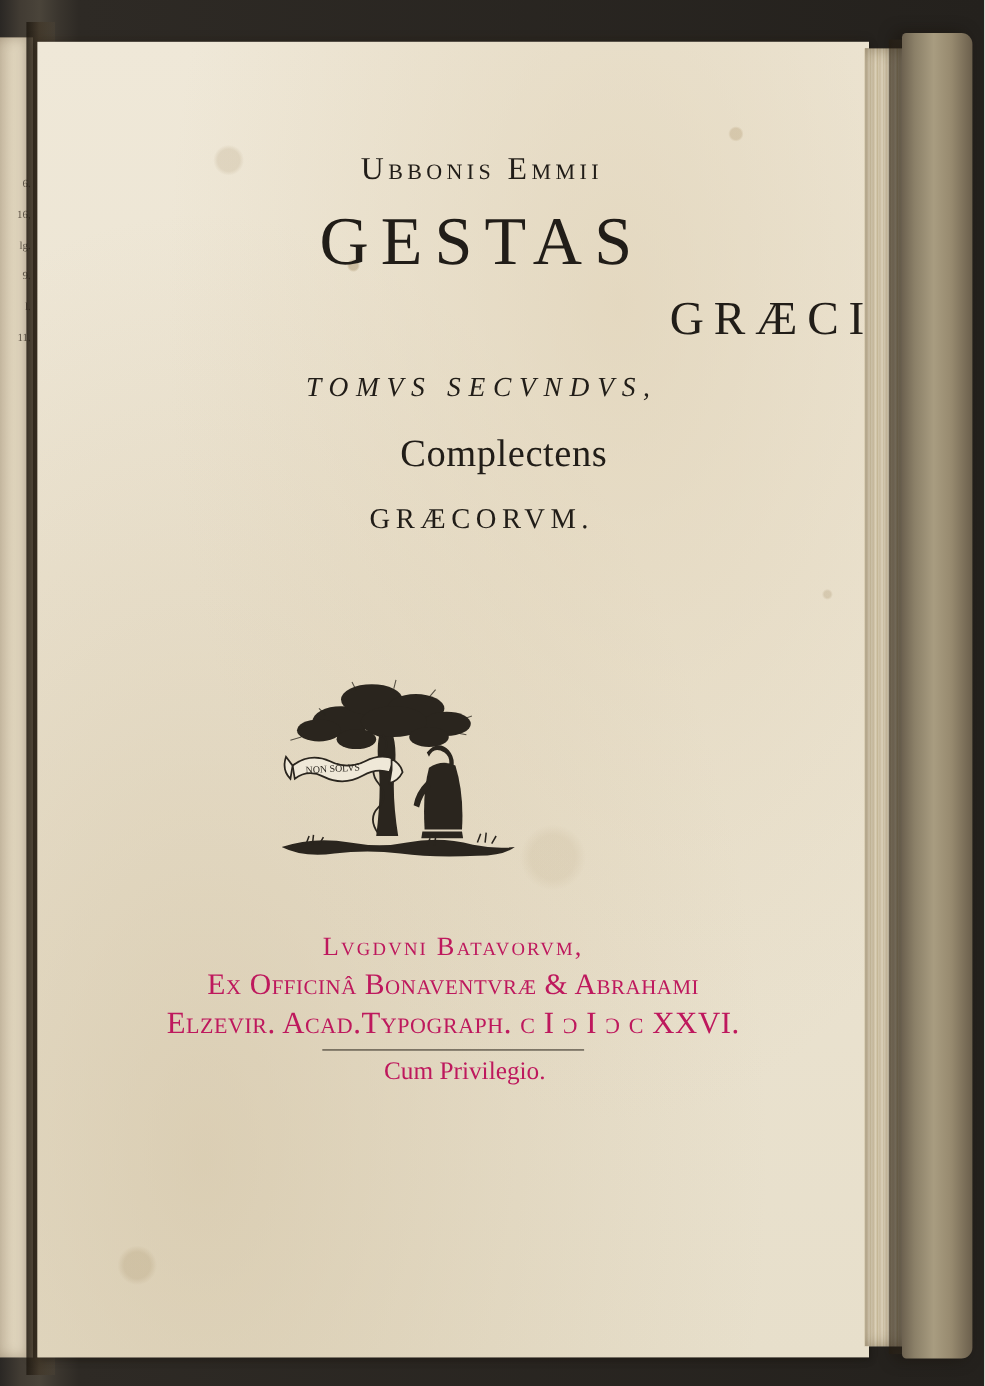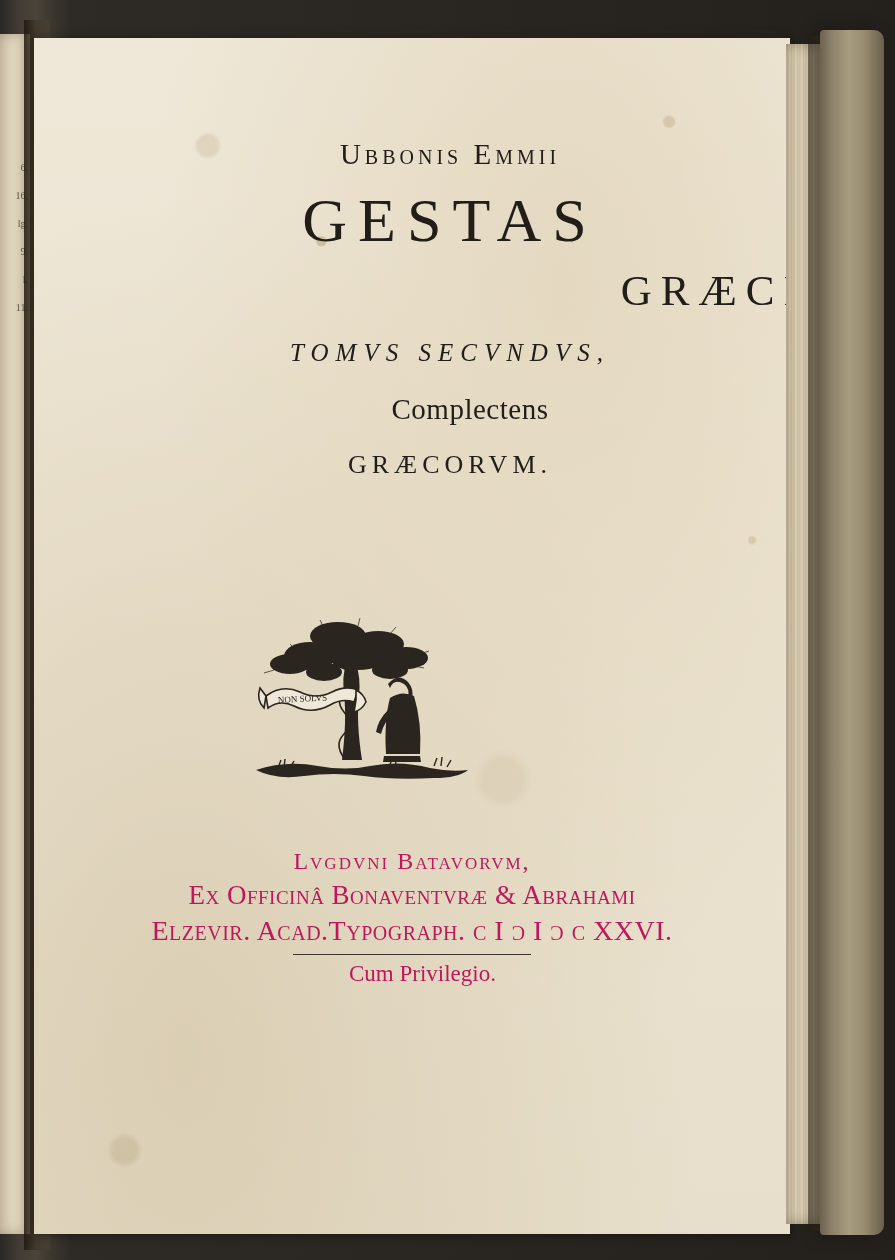--- a/index.html
+++ b/index.html
@@ -102,21 +102,20 @@
     background: linear-gradient(90deg, rgba(40,30,18,0.55), rgba(120,105,80,0.25));
   }
 
   
   .title-block {
     position: absolute;
     left: 34px; top: 38px;
     width: 808px;
     text-align: center;
     color: #211d18;
-    padding-left: 12px;
   }
   .line { margin: 0; font-weight: normal; }
 
   .l-author {
     margin-top: 100px;
     font-size: 29px;
     letter-spacing: 4px;
     font-variant: small-caps;
   }
   .l-veteris {
@@ -131,21 +130,21 @@
     text-align: right;
   }
   .l-tomus {
     margin-top: 24px;
     font-size: 25px;
     letter-spacing: 7px;
     font-style: italic;
   }
   .l-complectens {
     margin-top: 26px;
-    font-size: 29px;
+    font-size: 35px;
     letter-spacing: 0.5px;
     margin-left: 40px;
   }
   .l-resgestas {
     margin-top: 12px;
     font-size: 52px;
     letter-spacing: 8px;
   }
   .l-graecorum {
     margin-top: 24px;

